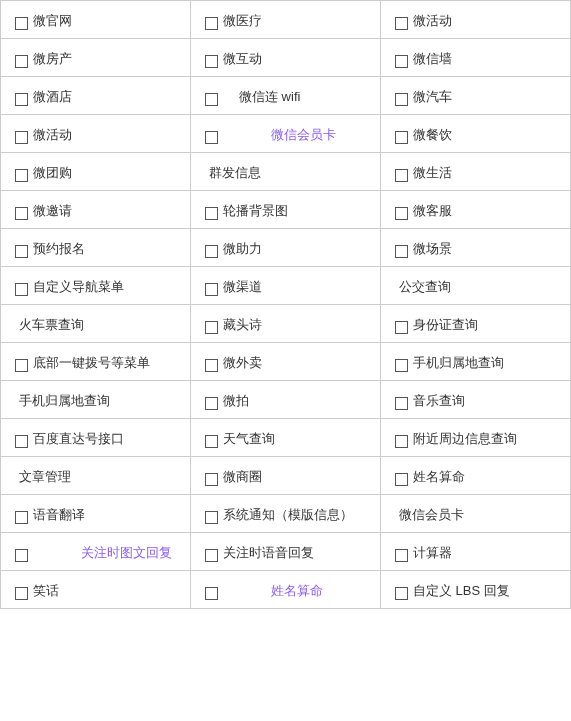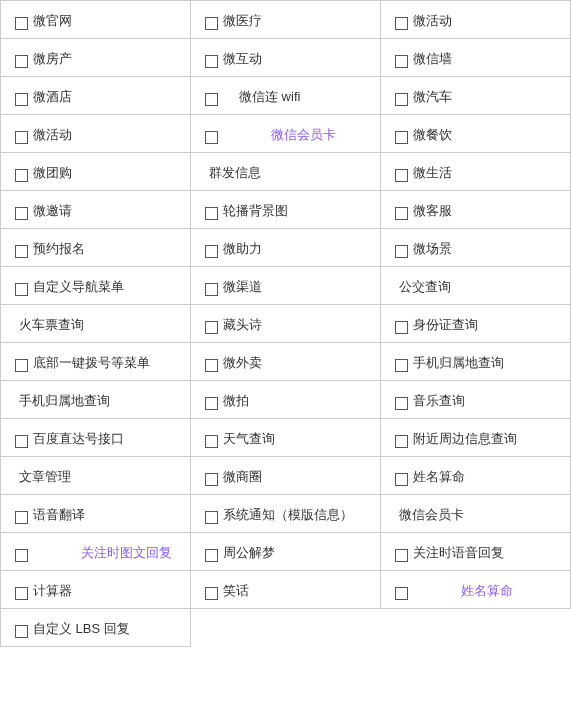--- a/index.html
+++ b/index.html
@@ -212,24 +212,20 @@
     </div>
     <div class="cell no-checkbox">
       <span class="label">微信会员卡</span>
     </div>
     <div class="cell">
       <span class="checkbox"></span>
       <span class="label blue">关注时图文回复</span>
     </div>
     <div class="cell">
       <span class="checkbox"></span>
-      <span class="label">周公解梦</span>
-    </div>
-    <div class="cell">
-      <span class="checkbox"></span>
       <span class="label">关注时语音回复</span>
     </div>
     <div class="cell">
       <span class="checkbox"></span>
       <span class="label">计算器</span>
     </div>
     <div class="cell">
       <span class="checkbox"></span>
       <span class="label">笑话</span>
     </div>

